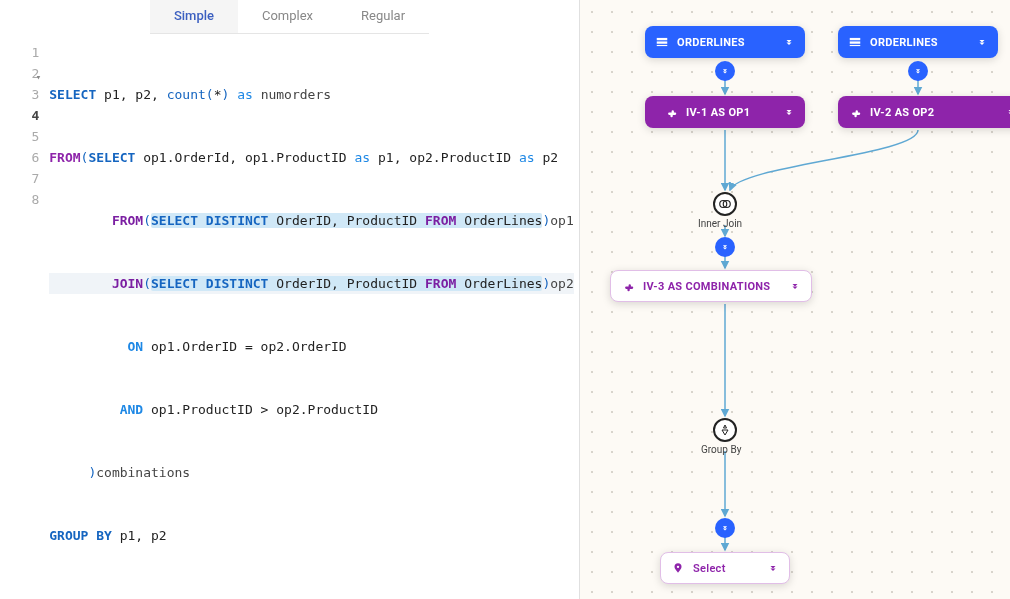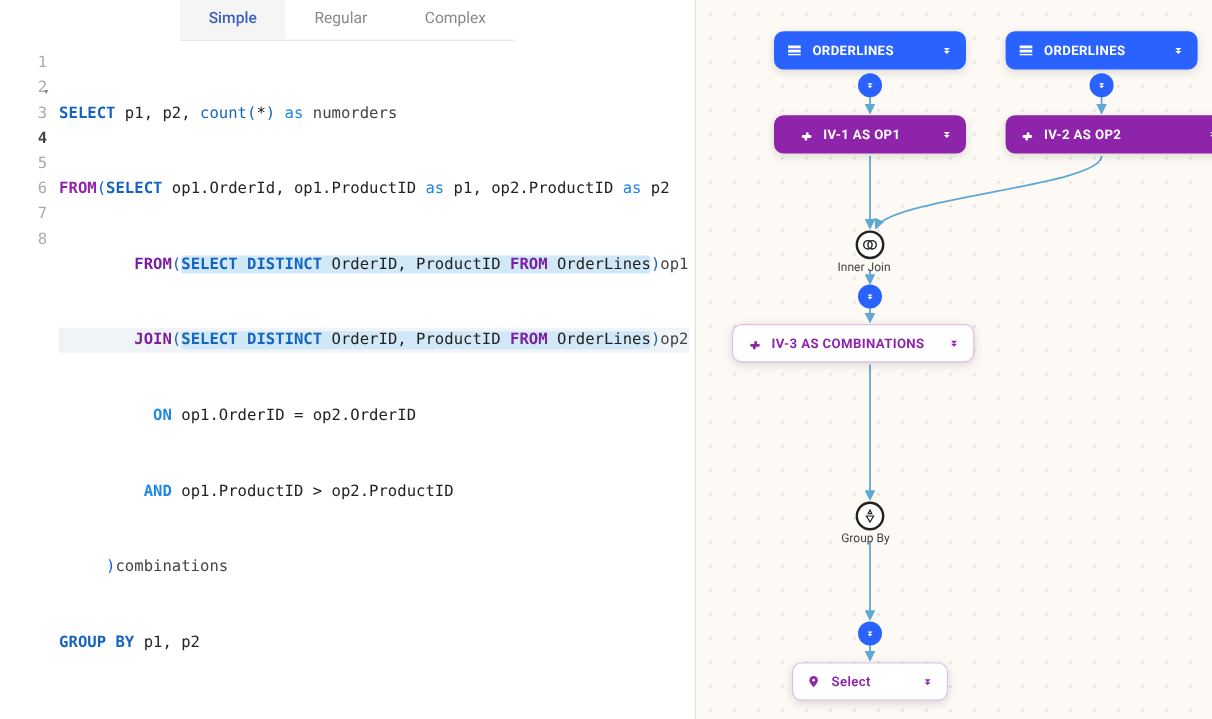--- a/index.html
+++ b/index.html
@@ -51,22 +51,22 @@
 svg.edges { position: absolute; inset: 0; width: 100%; height: 100%; pointer-events: none; }
 .edge { stroke: #5fa8d3; stroke-width: 1.5; fill: none; }
 .arrowhead { fill: #5fa8d3; }
 </style>
 </head>
 <body>
 
 <div class="left-panel">
   <div class="tabs">
     <div class="tab active">Simple</div>
+    <div class="tab">Complex</div>
     <div class="tab">Regular</div>
-    <div class="tab">Complex</div>
   </div>
   <div class="code-area">
     <div class="gutter">
       <div class="line-no">1</div>
       <div class="line-no"><span>2</span><span class="fold">▾</span></div>
       <div class="line-no">3</div>
       <div class="line-no current">4</div>
       <div class="line-no">5</div>
       <div class="line-no">6</div>
       <div class="line-no">7</div>

